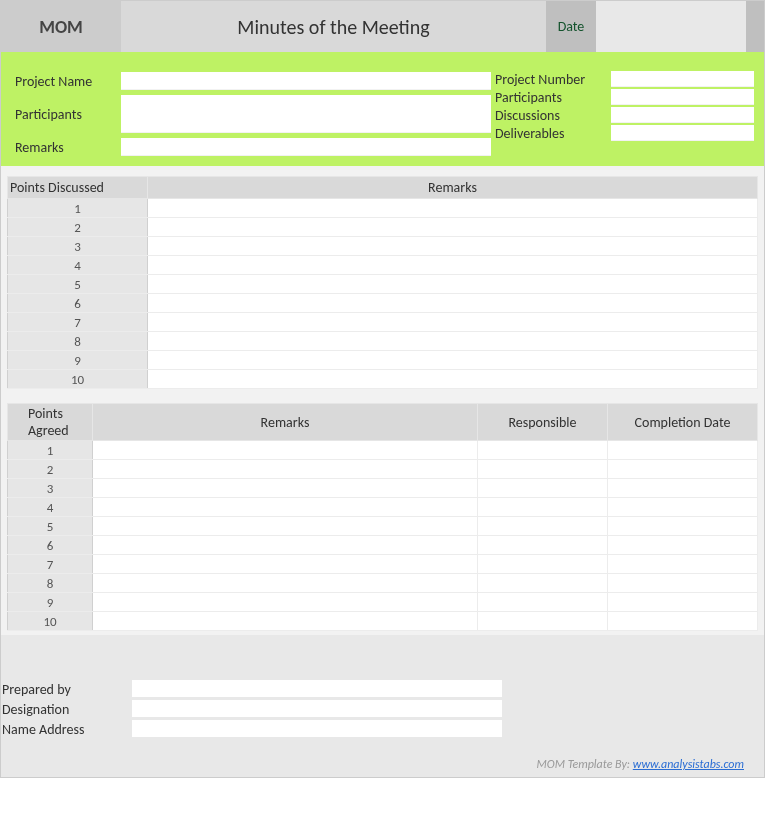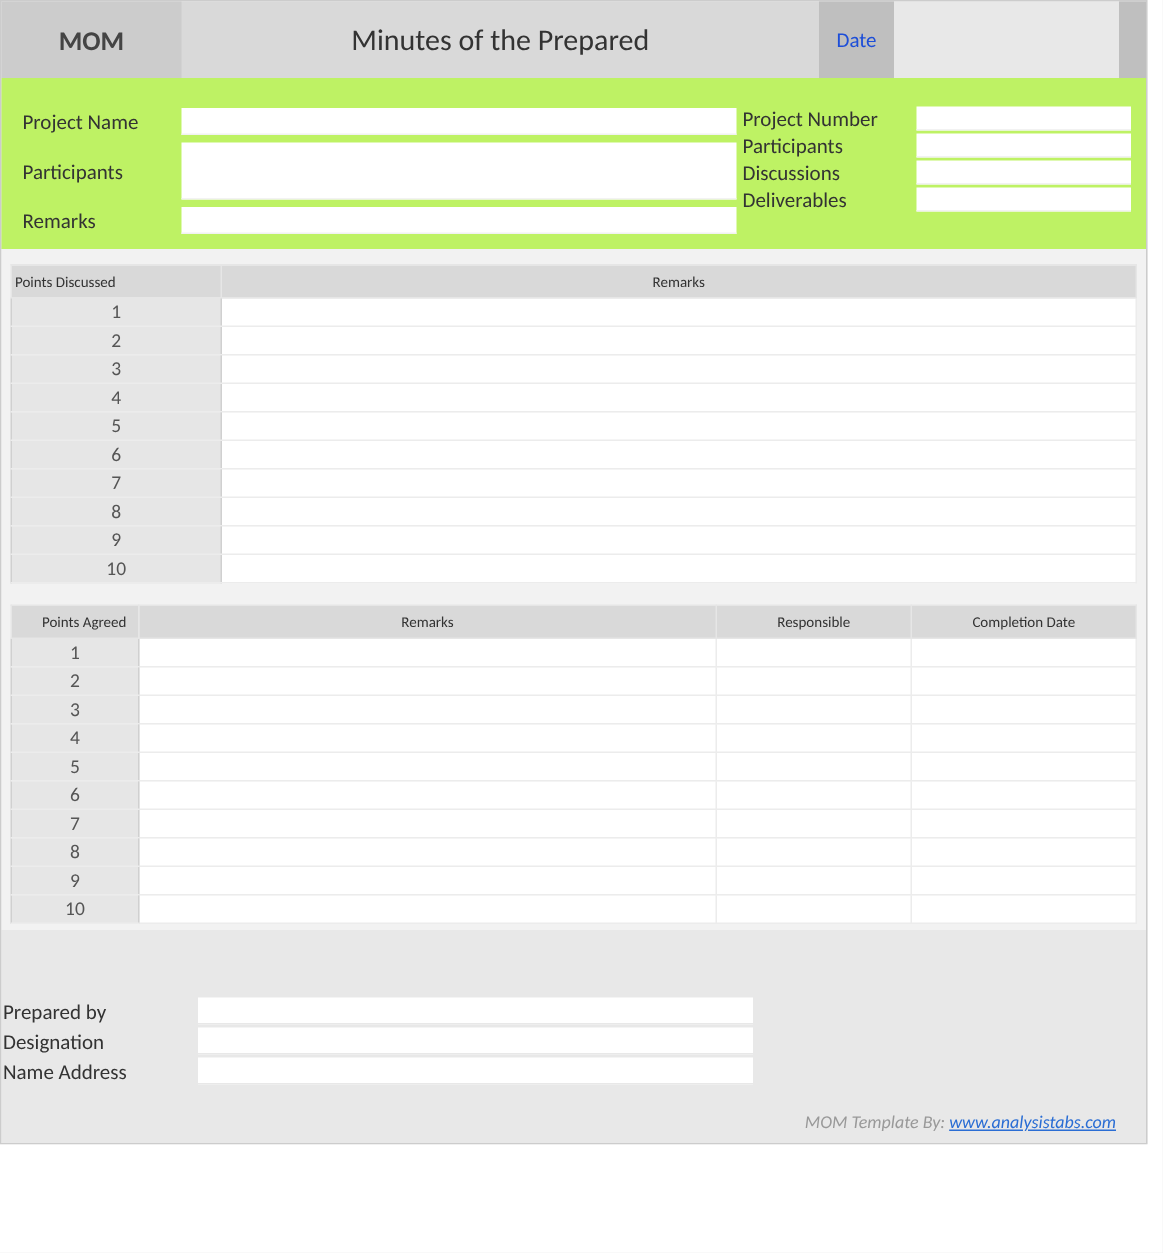--- a/index.html
+++ b/index.html
@@ -43,21 +43,21 @@
     font-size: 20px;
     color: #333;
   }
   .date-label {
     width: 50px;
     background: #bfbfbf;
     display: flex;
     align-items: center;
     justify-content: center;
     font-size: 14px;
-    color: #1d4ed8;
+    color: #14532d;
   }
   .date-input {
     width: 150px;
     background: #e8e8e8;
     border: none;
     padding: 0 6px;
     font-family: inherit;
     font-size: 14px;
   }
   .date-tail {
@@ -107,21 +107,21 @@
     padding: 10px 6px 4px 6px;
     background: #f2f2f2;
   }
   .tbl {
     width: 100%;
     border-collapse: collapse;
   }
   .tbl th {
     background: #d9d9d9;
     font-weight: normal;
-    font-size: 10px;
+    font-size: 14px;
     color: #333;
     height: 22px;
     border: 1px solid #e6e6e6;
   }
   .tbl td {
     height: 19px;
     border: 1px solid #ececec;
     font-size: 13px;
     text-align: center;
     color: #555;
@@ -166,21 +166,21 @@
   }
   .credit a { color: #2a6dd4; text-decoration: underline; }
 </style>
 </head>
 <body>
 
 <div class="page">
 
   <div class="header-bar">
     <div class="mom-badge">MOM</div>
-    <div class="title-area">Minutes of the Prepared</div>
+    <div class="title-area">Minutes of the Meeting</div>
     <div class="date-label">Date</div>
     <input class="date-input" value="" style="">
     <div class="date-tail"></div>
   </div>
 
   <div class="info-block">
     <div class="info-left">
       <div class="lbl">Project Name</div>
       <div class="field"></div>
       <div class="lbl participants">Participants</div>

